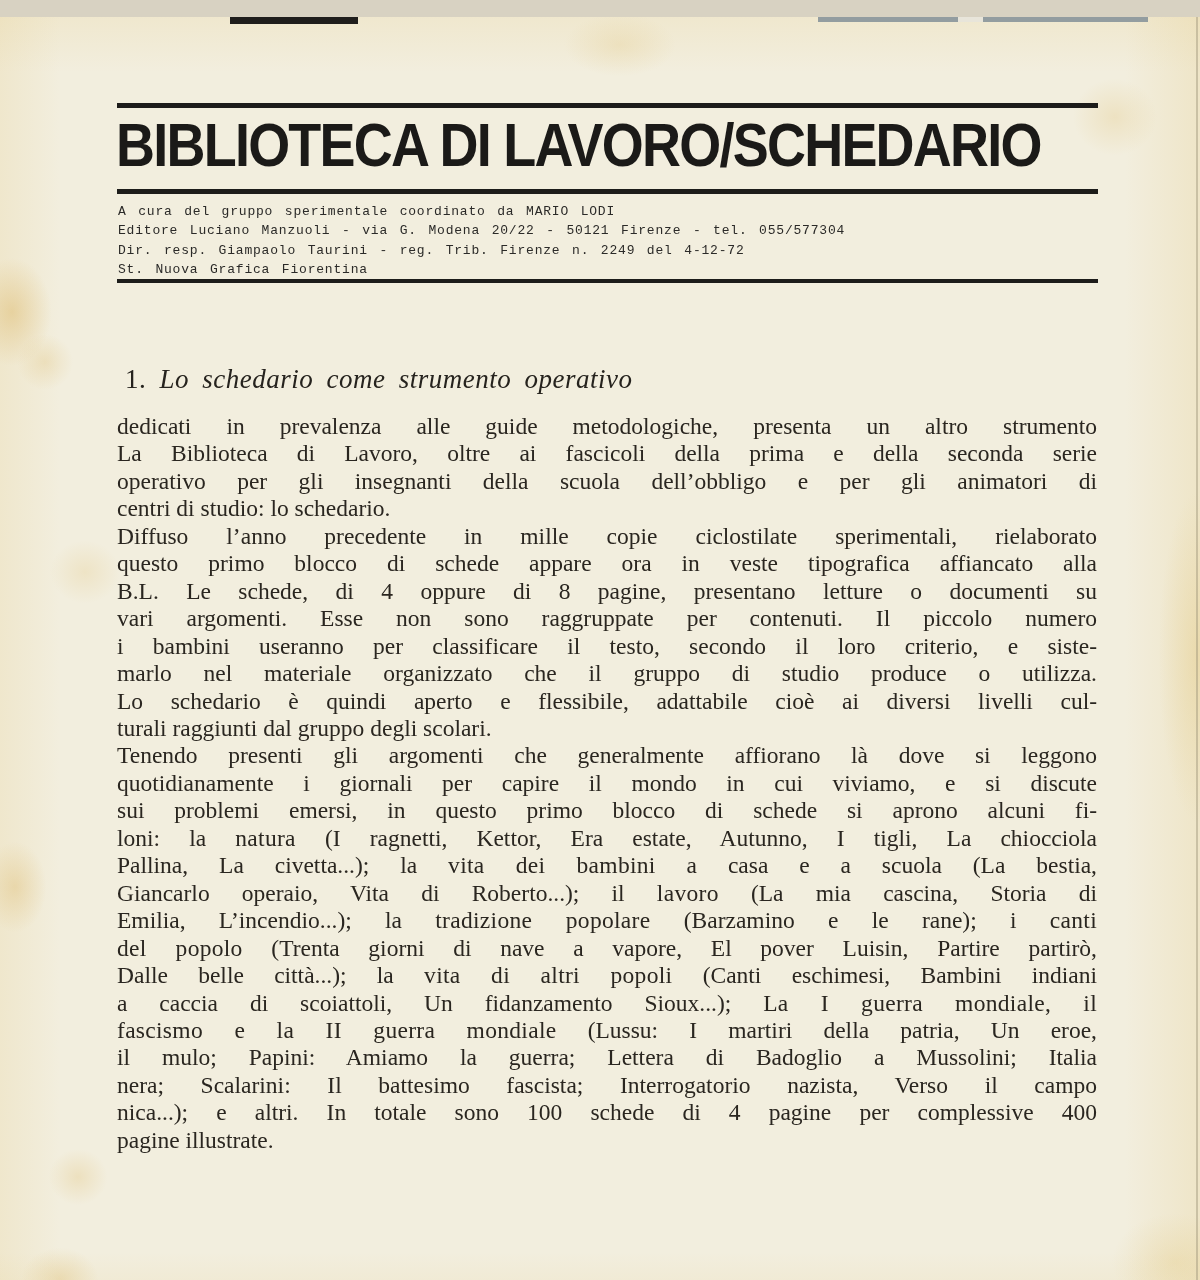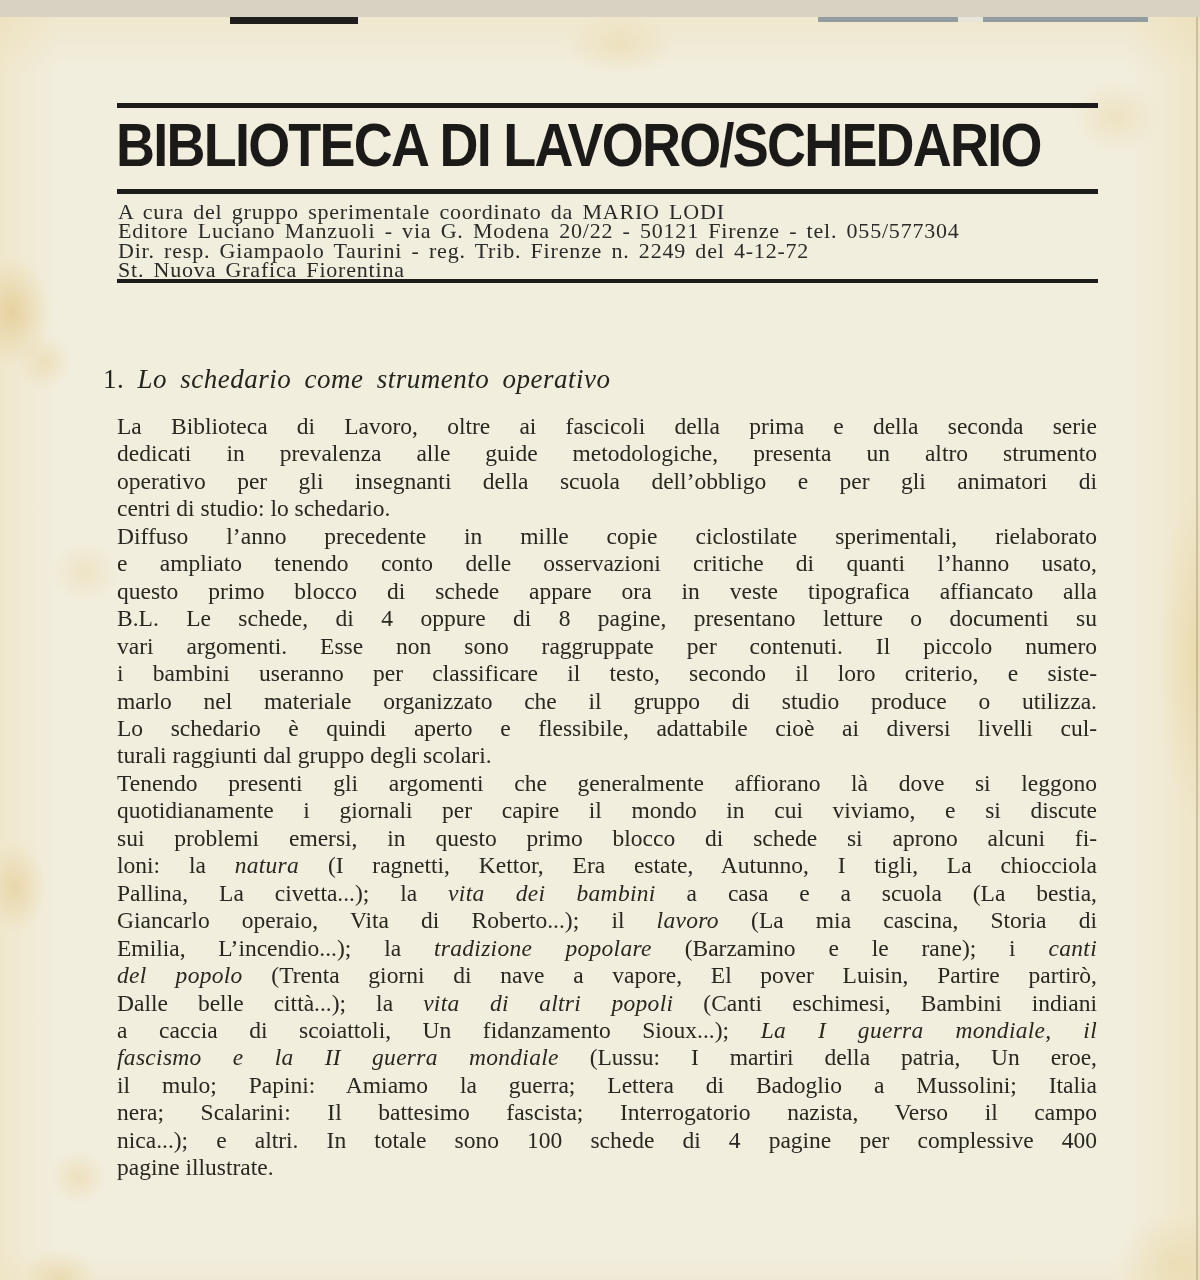--- a/index.html
+++ b/index.html
@@ -40,45 +40,45 @@
     font-weight:bold;
     font-size:62px; line-height:1;
     letter-spacing:-2px;
     white-space:nowrap;
     transform:scaleX(0.87); transform-origin:0 50%;
     color:#1b1a18;
   }
 
   .imprint {
     position:absolute; left:118px; top:185px; width:900px;
-    font-family:Liberation Serif, serif;
-    font-size:22px; line-height:19.4px;
+    font-family:Liberation Mono, monospace;
+    font-size:13px; line-height:19.4px;
     letter-spacing:0.8px; word-spacing:3px;
     color:#2b2a28;
   }
 
   .section-heading {
-    position:absolute; left:103px; top:347px;
+    position:absolute; left:125px; top:347px;
     font-family:"Liberation Serif", serif;
     font-size:27px; line-height:30px;
     word-spacing:6px; letter-spacing:0.5px;
     color:#26231e;
     white-space:nowrap;
   }
   .section-heading .it { font-style:italic; }
 
   .body-text {
     position:absolute; left:117px; top:396px; width:980px;
     font-family:"Liberation Serif", serif;
     font-size:23.5px; line-height:27.45px;
     color:#2a2620;
   }
   .body-text .line { text-align:justify; text-align-last:justify; }
   .body-text .line.nojust { text-align:right; text-align-last:left; }
-  .body-text .it { font-style:italic; letter-spacing:0.3px; }
+  .body-text .it { letter-spacing:0.3px; }
 
   .scan-mark-black { position:absolute; top:0; left:230px; width:128px; height:7px; background:#1f1e1c; }
   .scan-mark-blue  { position:absolute; top:0; left:818px; width:330px; height:5px; background:#939da0; }
   .scan-mark-blue .notch { position:absolute; top:0; left:140px; width:25px; height:5px; background:#e8e5da; }
   .scan-edge-right { position:absolute; top:0; right:2px; width:2px; height:100%; background:rgba(158,148,122,0.45); }
 </style>
 </head>
 <body>
 
 <div class="page">
@@ -104,28 +104,27 @@
 
   <div class="rule rule-bot"></div>
 
   <div class="section-heading">
     <span>1. </span>
     <span class="it">Lo schedario come strumento operativo</span>
   </div>
 
   <div class="body-text">
       <div>
+        <div class="line"><span>dedicati in prevalenza alle guide metodologiche, presenta un altro strumento</span></div>
         <div class="line"><span>La Biblioteca di Lavoro, oltre ai fascicoli della prima e della seconda serie</span></div>
-        <div class="line"><span>dedicati in prevalenza alle guide metodologiche, presenta un altro strumento</span></div>
         <div class="line"><span>operativo per gli insegnanti della scuola dell’obbligo e per gli animatori di</span></div>
         <div class="line nojust"><span>centri di studio: lo schedario.</span></div>
       </div>
       <div>
         <div class="line"><span>Diffuso l’anno precedente in mille copie ciclostilate sperimentali, rielaborato</span></div>
-        <div class="line"><span>e ampliato tenendo conto delle osservazioni critiche di quanti l’hanno usato,</span></div>
         <div class="line"><span>questo primo blocco di schede appare ora in veste tipografica affiancato alla</span></div>
         <div class="line"><span>B.L. Le schede, di 4 oppure di 8 pagine, presentano letture o documenti su</span></div>
         <div class="line"><span>vari argomenti. Esse non sono raggruppate per contenuti. Il piccolo numero</span></div>
         <div class="line"><span>i bambini useranno per classificare il testo, secondo il loro criterio, e siste-</span></div>
         <div class="line"><span>marlo nel materiale organizzato che il gruppo di studio produce o utilizza.</span></div>
         <div class="line"><span>Lo schedario è quindi aperto e flessibile, adattabile cioè ai diversi livelli cul-</span></div>
         <div class="line nojust"><span>turali raggiunti dal gruppo degli scolari.</span></div>
       </div>
       <div>
         <div class="line"><span>Tenendo presenti gli argomenti che generalmente affiorano là dove si leggono</span></div>

